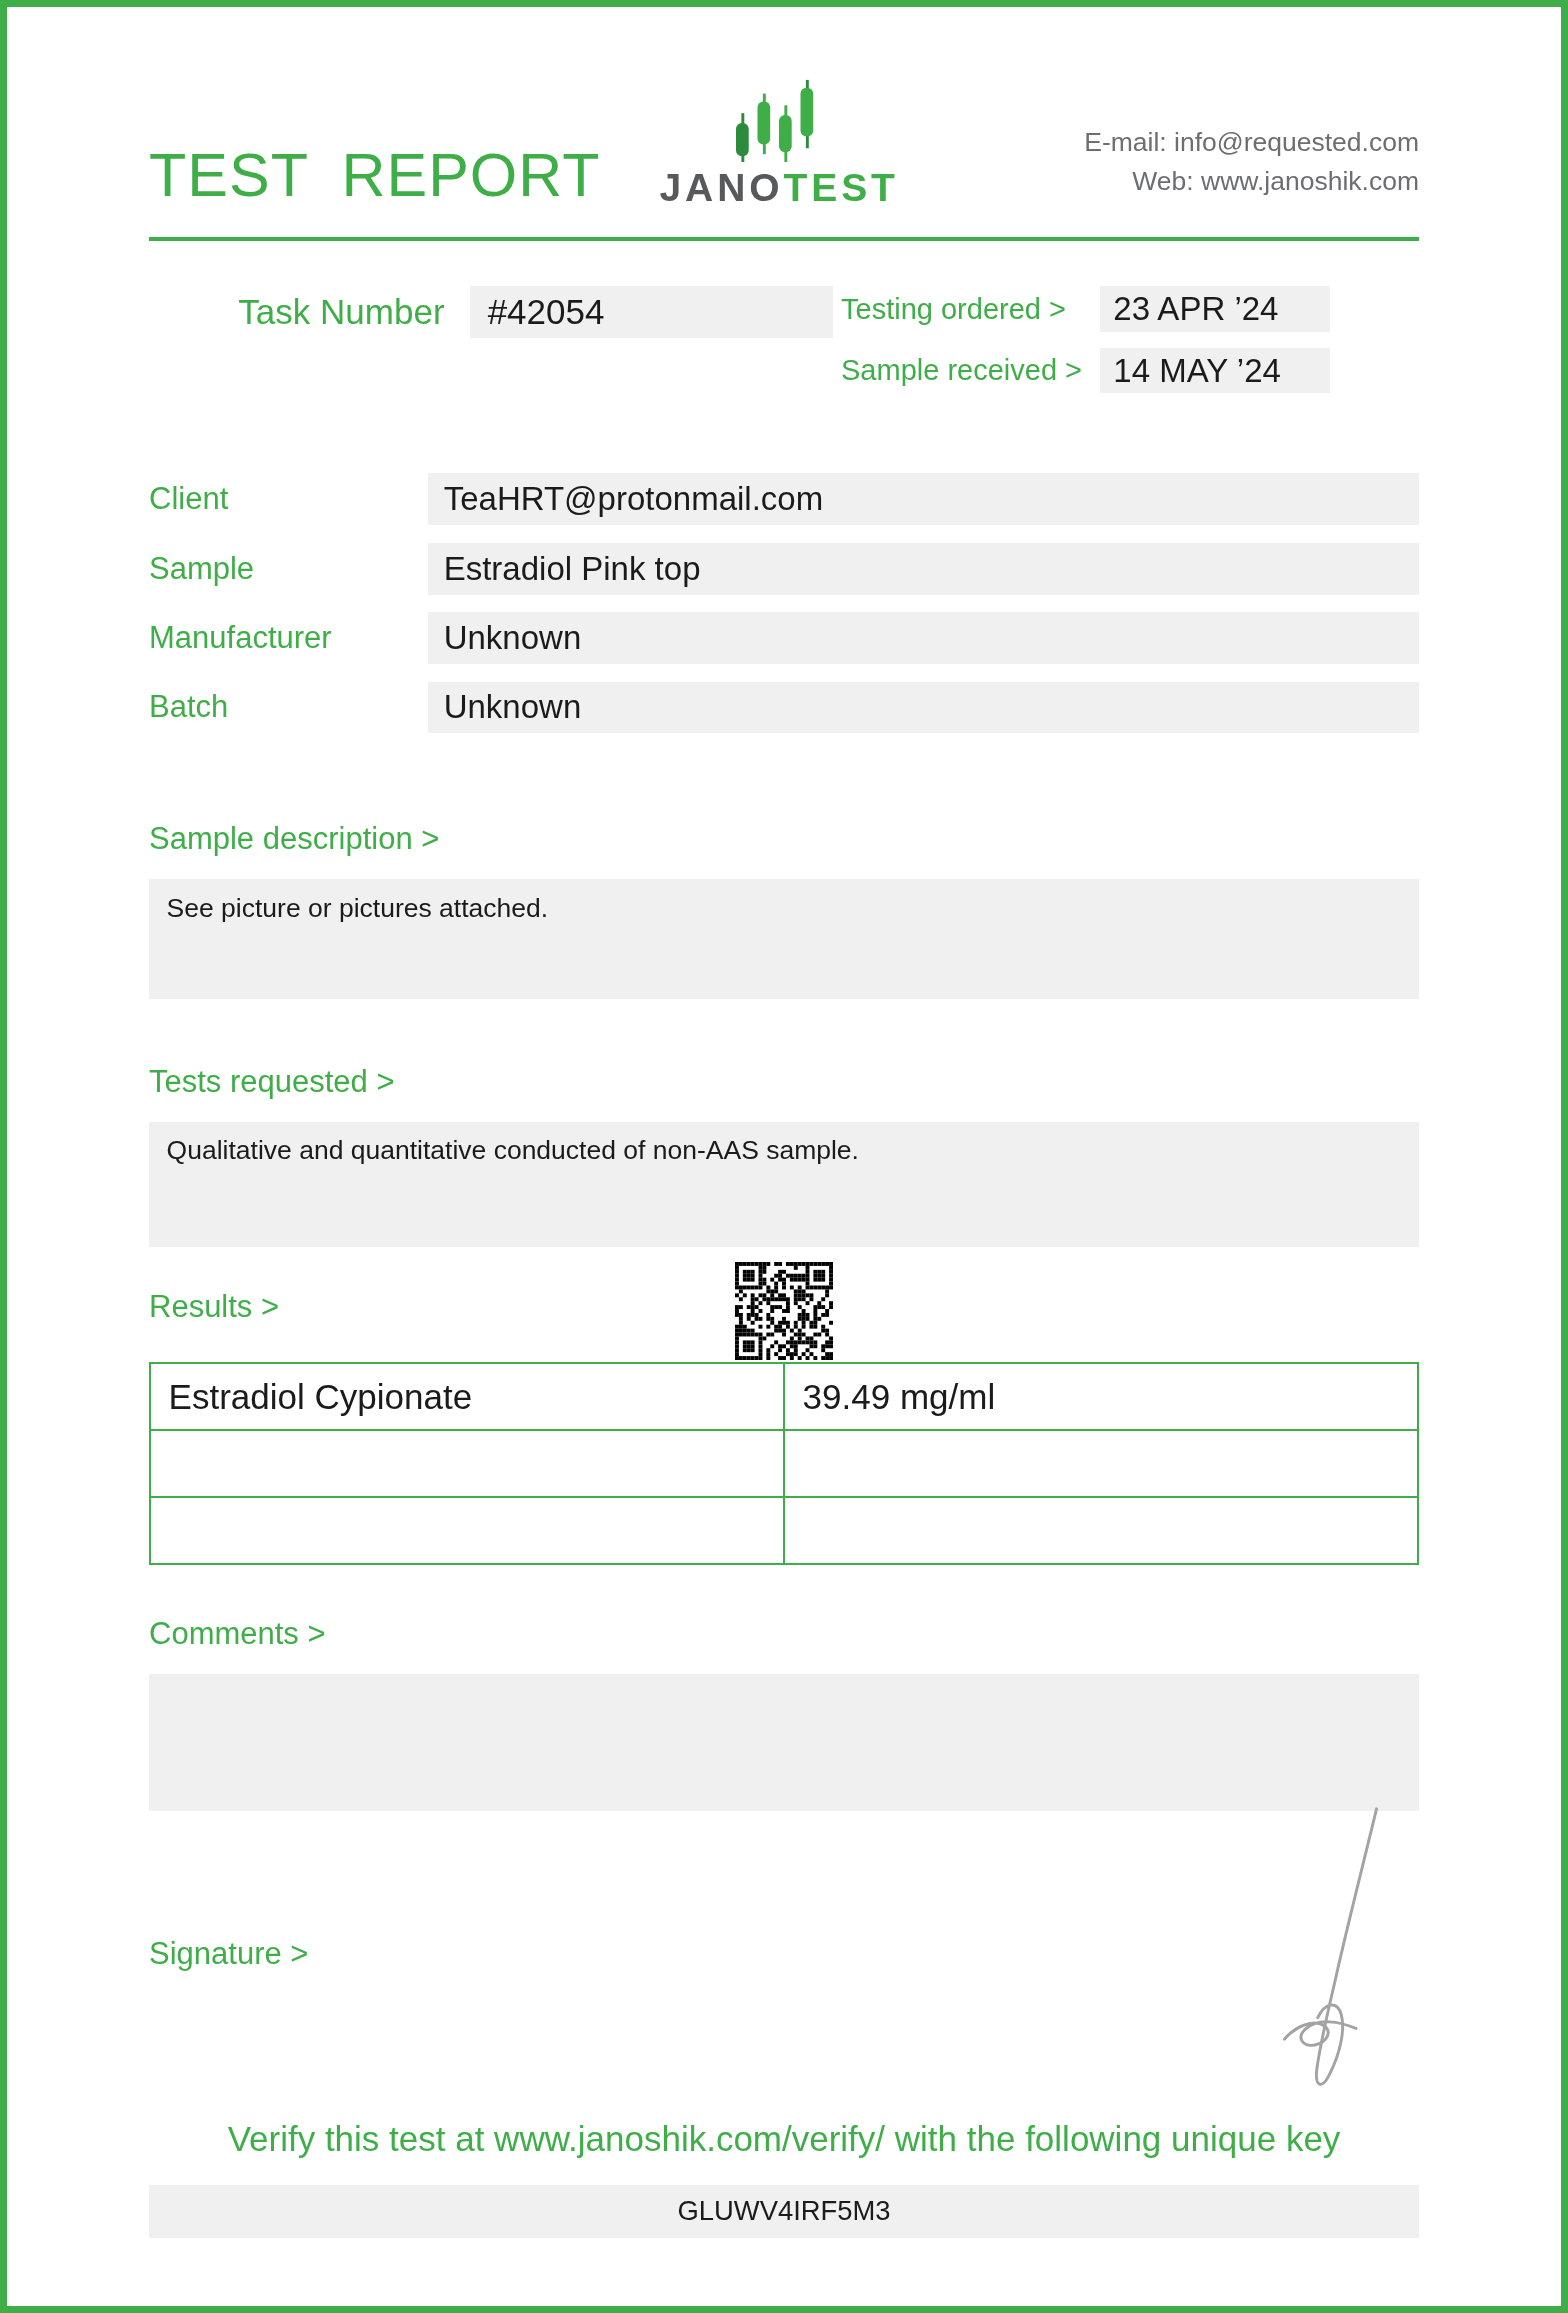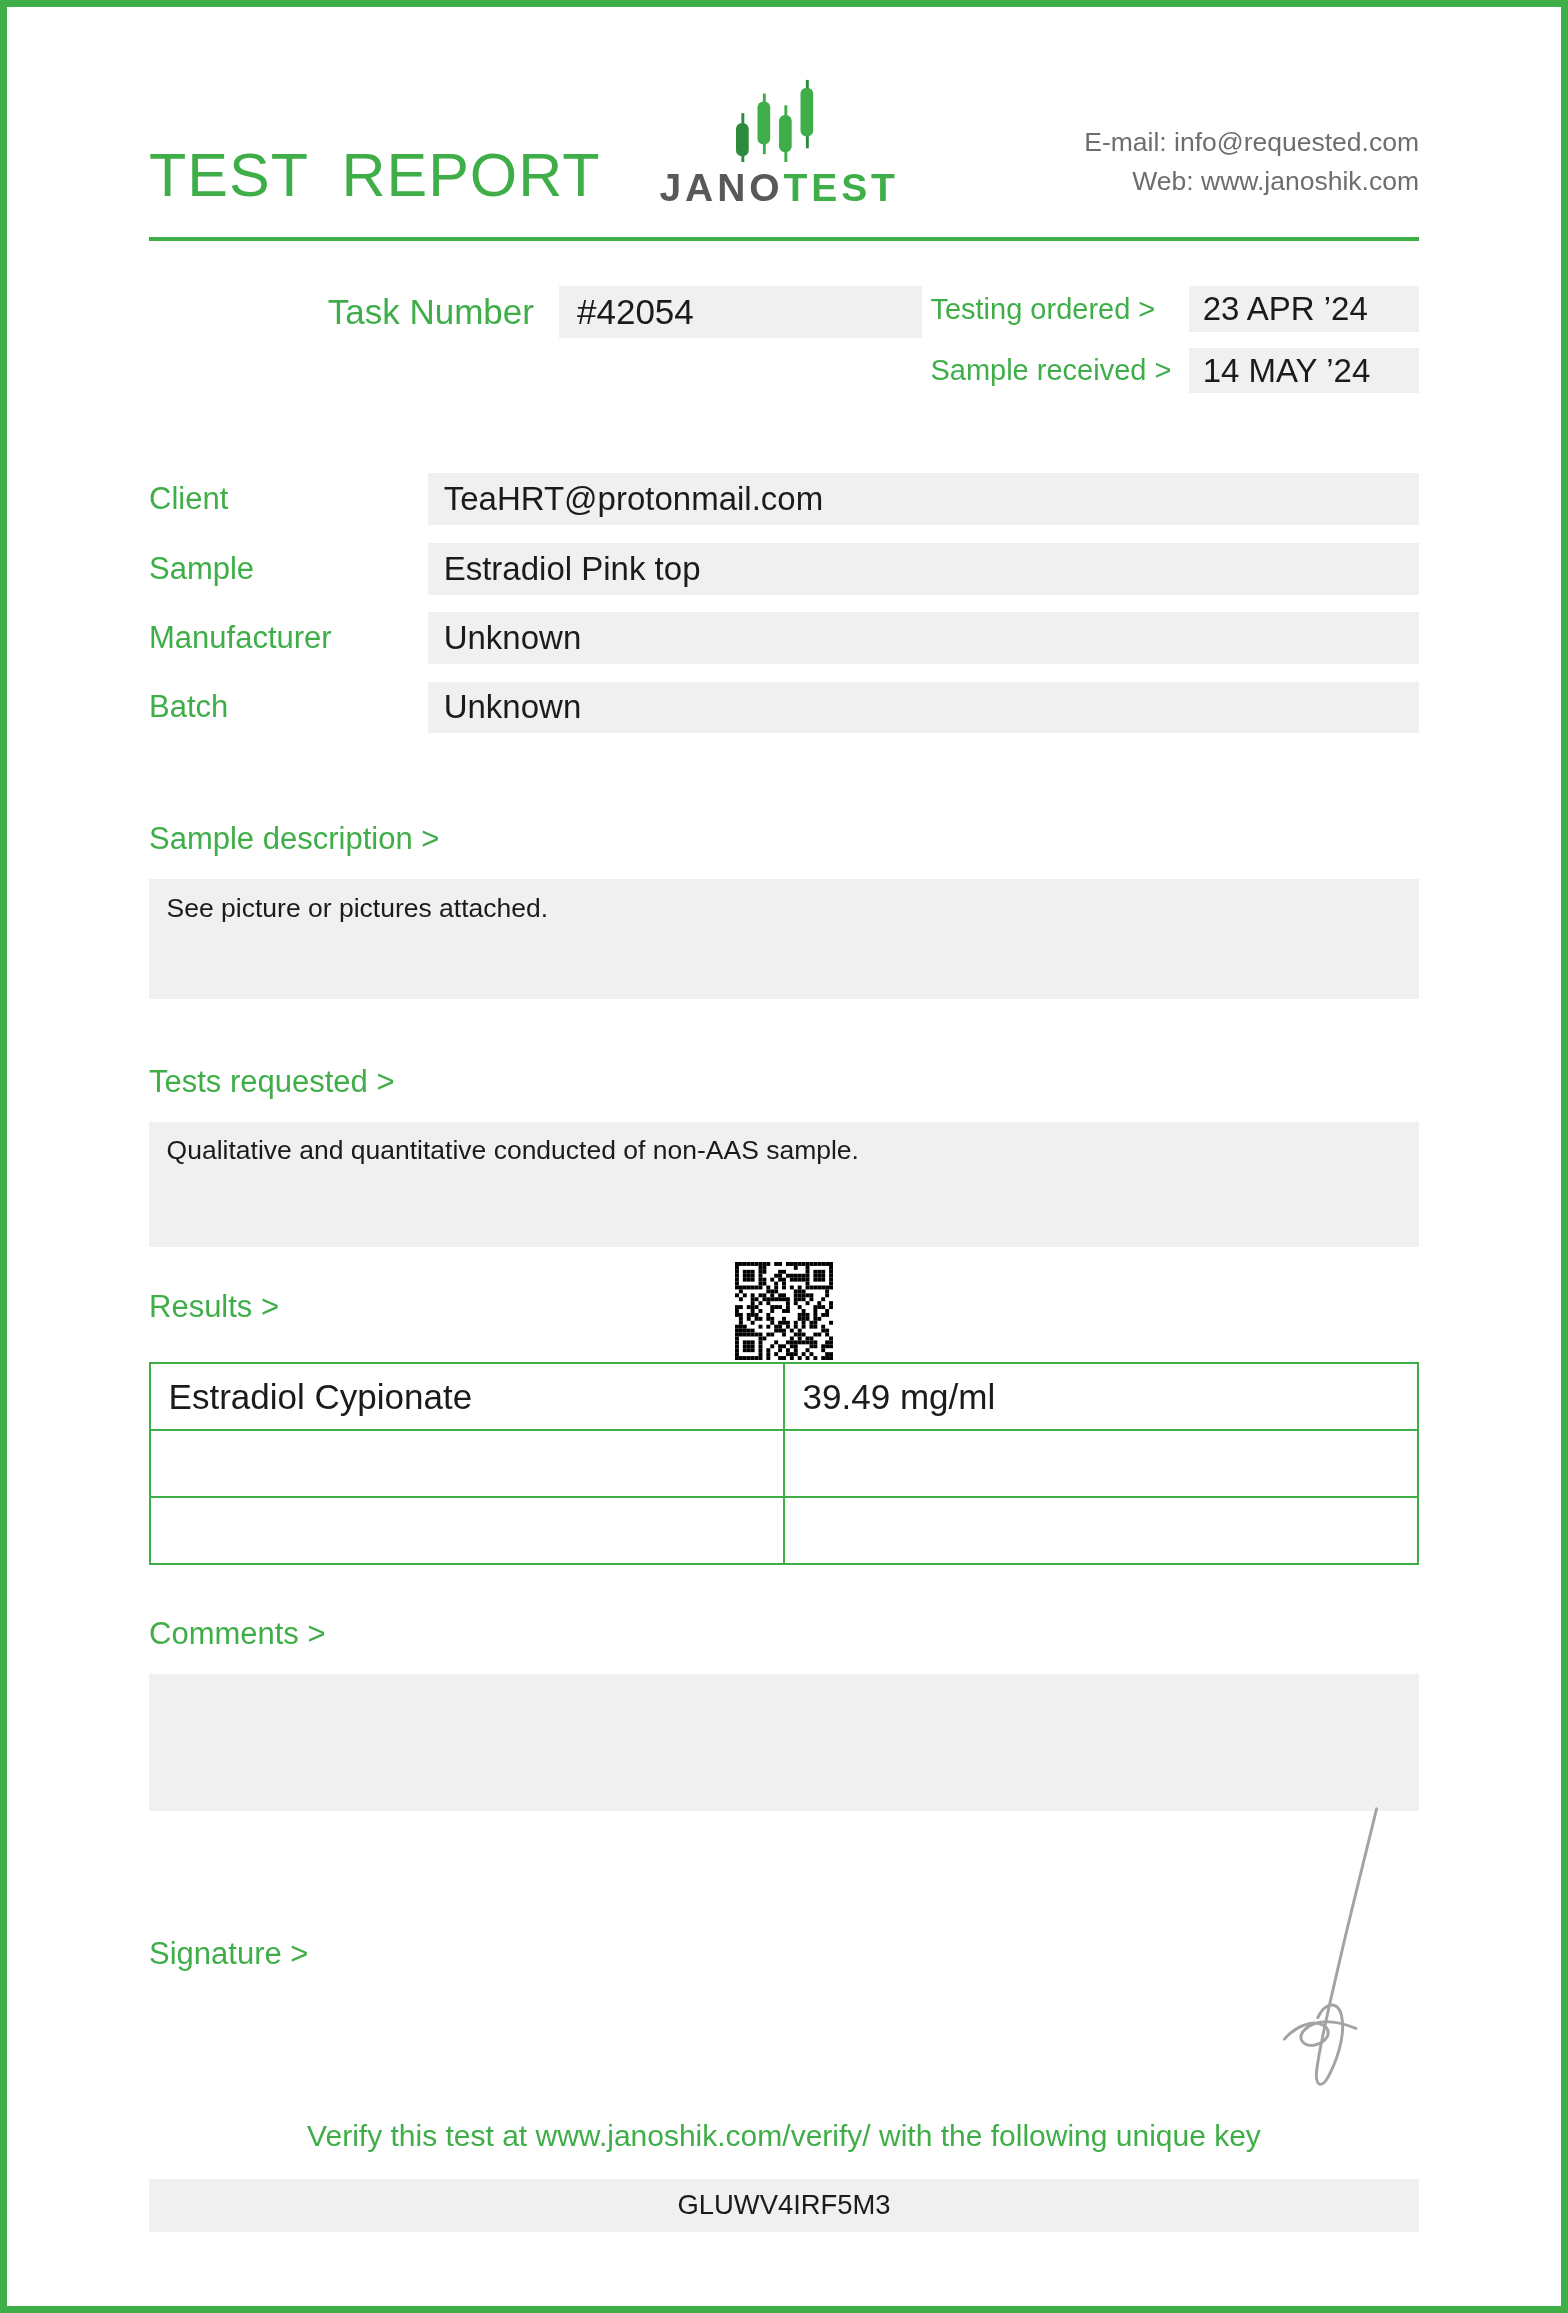--- a/index.html
+++ b/index.html
@@ -20,21 +20,21 @@
   .title { font-size:61px; color:#3fae49; letter-spacing:1px; word-spacing:15.7px; font-weight:400; line-height:1; padding-bottom:3.9px; }
   .logo { margin-left:59px; display:flex; flex-direction:column; align-items:center; }
   .logo svg { display:block; }
   .wordmark { font-size:39px; font-weight:bold; letter-spacing:3.9px; margin-top:3.9px; }
   .wordmark .jano { color:#58595b; }
   .wordmark .shik { color:#3fae49; }
   .contact { margin-left:auto; text-align:right; color:#6d6e71; font-size:26.5px; line-height:1.5; padding-bottom:7.8px; }
   .rule { height:3.9px; background:#3fae49; margin-top:27.4px; }
 
   
-  .task-row { margin-top:45px; display:flex; justify-content:flex-end; align-items:flex-start;gap:8px; }
+  .task-row { margin-top:45px; display:flex; justify-content:center; align-items:flex-start;gap:8px; }
   .task-left { display:flex; align-items:center; gap:25.5px; }
   .task-label { font-size:35px; color:#3fae49; white-space:nowrap; }
   .task-value { background:#f0f0f1; font-size:35px; padding:5.9px 17.6px; width:363px; }
   .dates { display:grid; grid-template-columns:auto 230px; gap:15.7px 17.6px; align-items:center; }
   .date-label { font-size:29px; color:#3fae49; white-space:nowrap; }
   .date-value { background:#f0f0f1; font-size:33px; padding:3.9px 13.7px; }
 
   
   .fields { margin-top:80px; }
   .field-row { display:flex; align-items:center; margin-bottom:17.6px; }
@@ -61,21 +61,21 @@
 
   
   .bottom-row { margin-top:125px; display:flex; justify-content:space-between; align-items:center; position:relative; }
   .analysis { display:flex; align-items:center; gap:19.6px; }
   .analysis-label { font-size:31px; color:#3fae49; white-space:nowrap; }
   .analysis-value { background:#f0f0f1; font-size:35px; padding:5.9px 21.6px; }
   .sig-label { font-size:31px; color:#3fae49; margin-right:211px; white-space:nowrap; }
   .sig { position:absolute; right:14.7px; bottom:-123px; line-height:0; }
 
   
-  .verify { margin-top:147px; text-align:center; color:#3fae49; font-size:30px; }
+  .verify { margin-top:147px; text-align:center; color:#3fae49; font-size:35px; }
   .key-box { margin-top:25.5px; background:#f0f0f1; text-align:center; font-size:27.4px; padding:10.8px 0; }
 </style>
 </head>
 <body>
 
 <div class="page">
   <div class="content">
 
     <div class="header">
       <div class="title">TEST REPORT</div>

